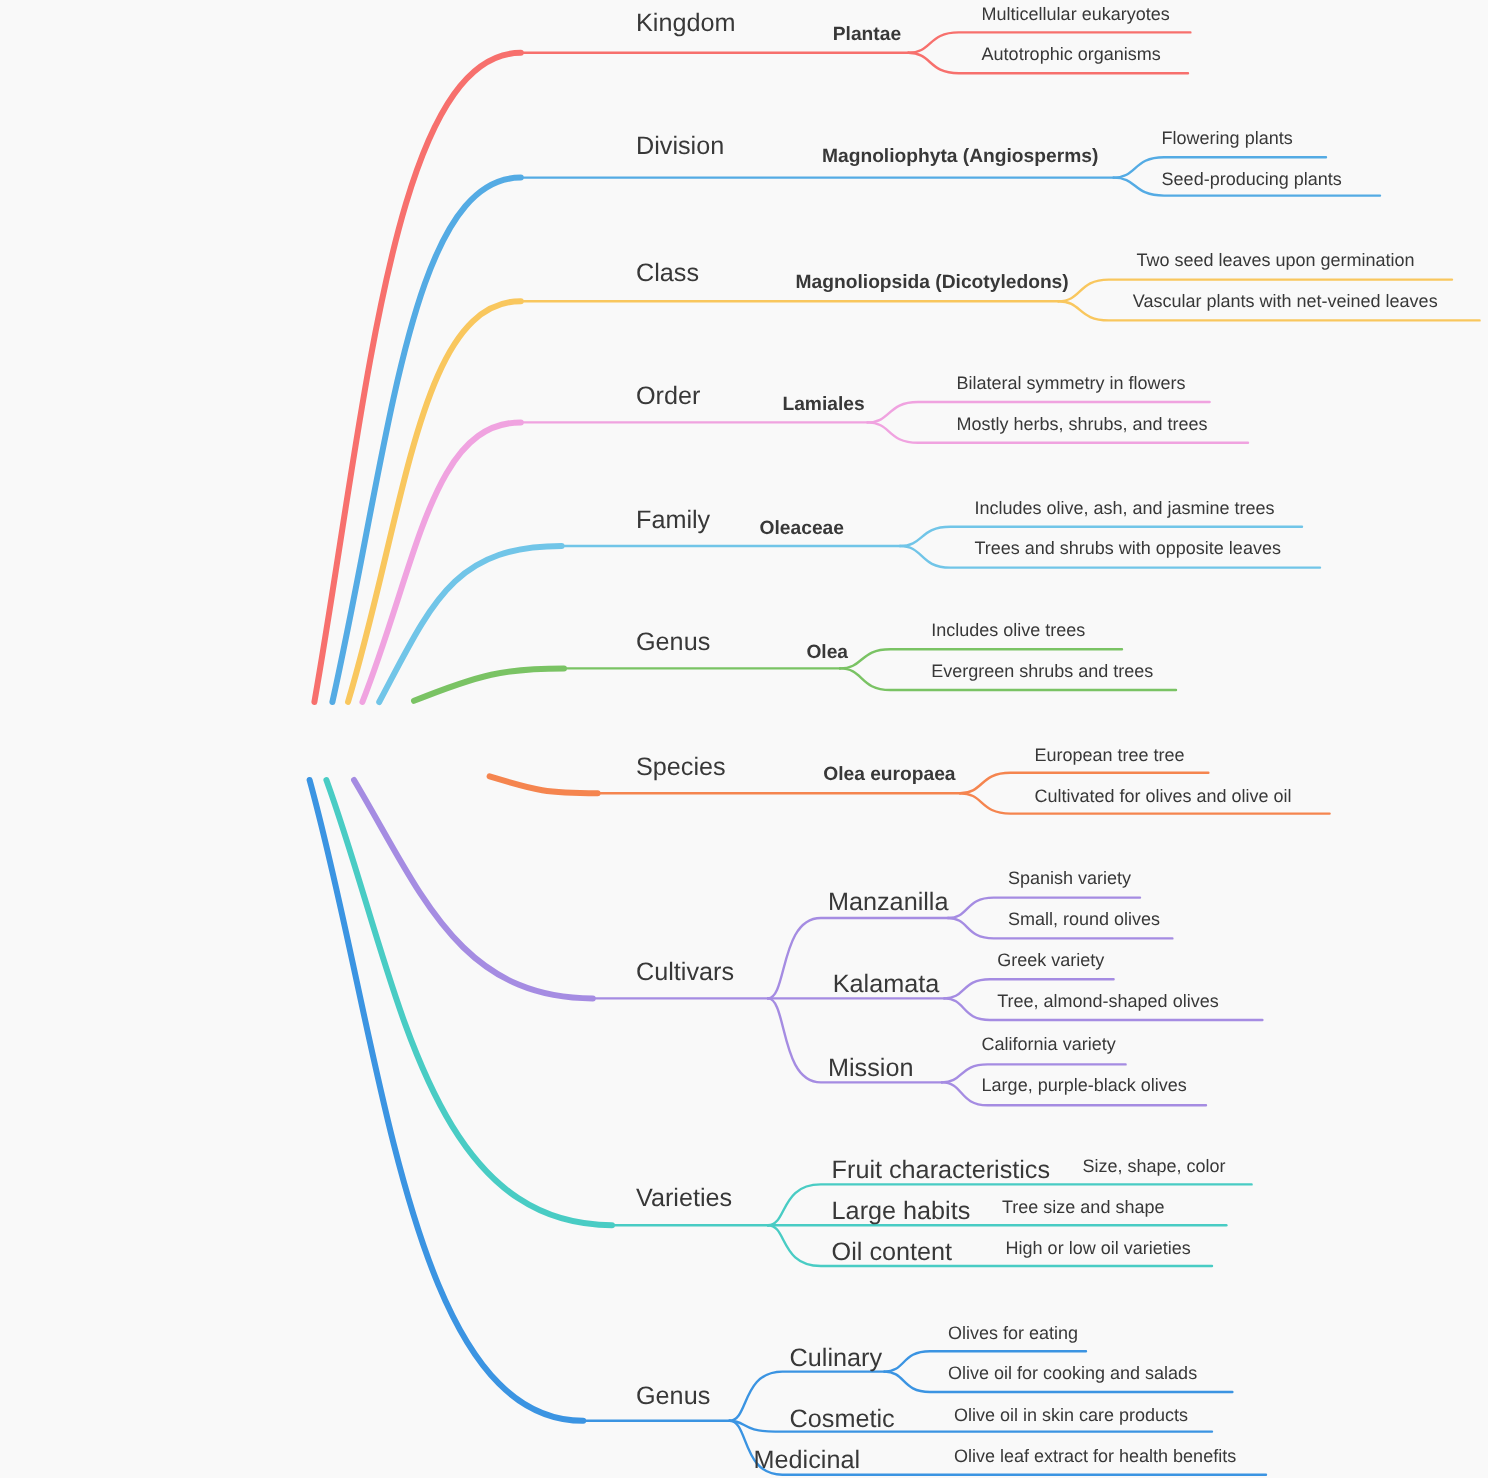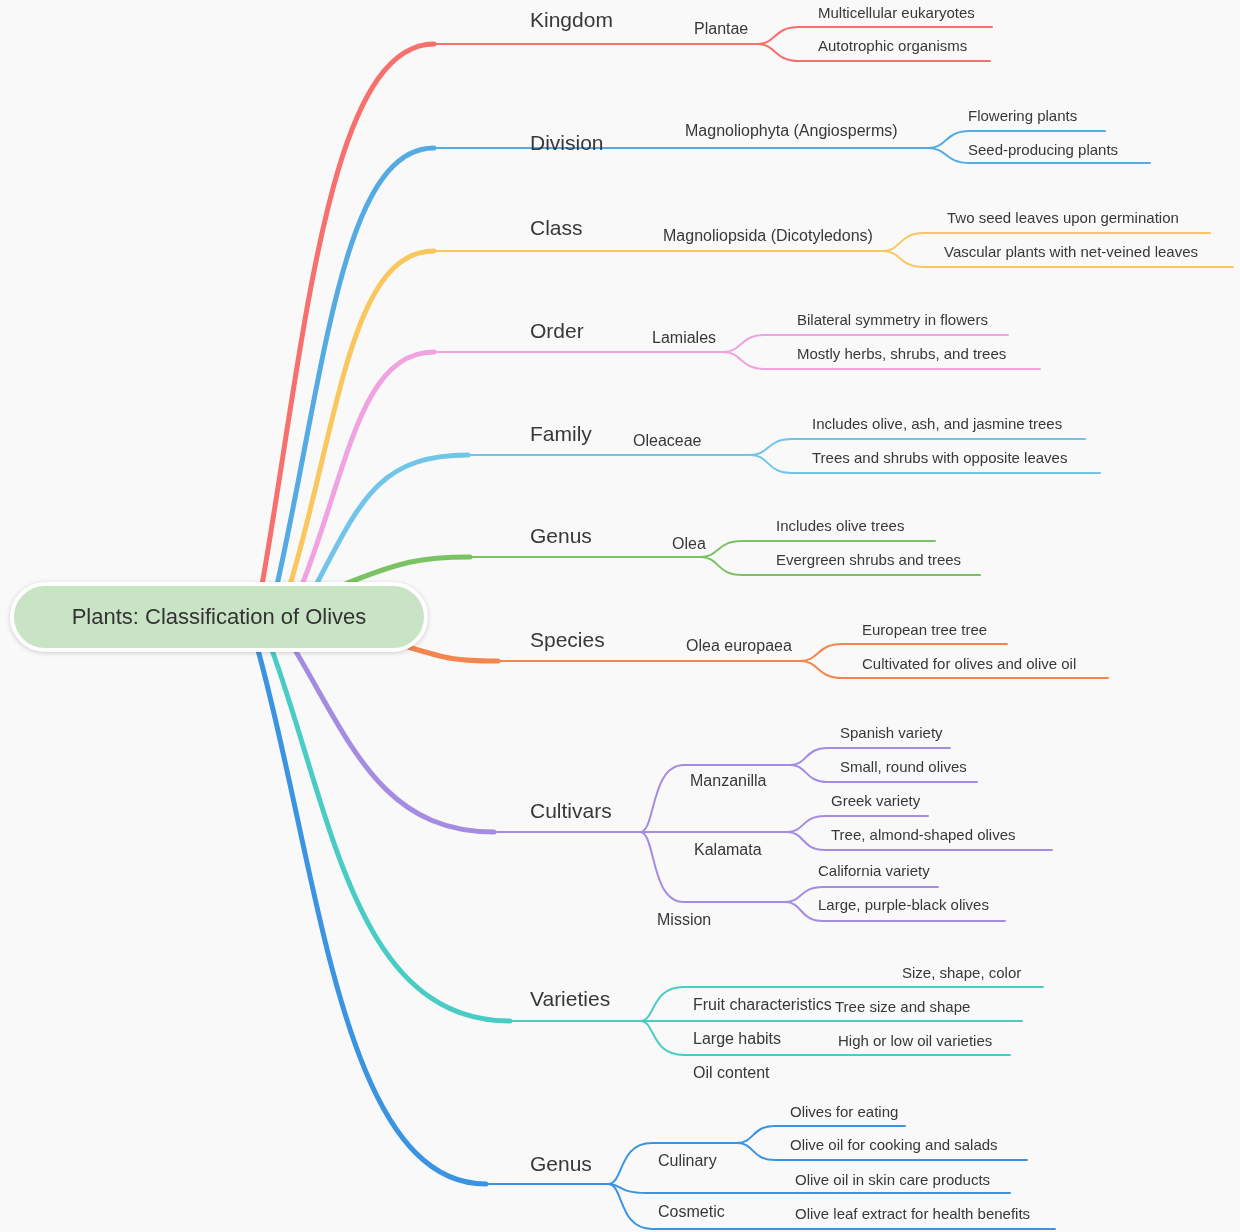--- a/index.html
+++ b/index.html
@@ -1,22 +1,22 @@
 <!DOCTYPE html>
 <html><head>
 <meta charset="utf-8">
 <style>
   html,body{margin:0;padding:0;background:#f9f9f9;}
   #canvas{position:relative;width:1240px;height:1232px;background:#f9f9f9;overflow:hidden;
           font-family:"Liberation Sans",sans-serif;color:#383838;}
   #edges{position:absolute;left:0;top:0;width:1240px;height:1232px;}
   .lbl{position:absolute;white-space:nowrap;color:#383838;line-height:1.15;}
   .l1{font-size:21px;text-align:center;}
-  .l2{font-size:16px;}
-  .mid{font-size:16px;margin-top:32px;}
+  .l2{font-size:16px;font-weight:bold;}
+  .mid{font-size:21px;}
   .leaf{font-size:15px;}
   .root-node{position:absolute;left:10px;top:582px;width:410px;height:62px;
              background:#c8e4c5;border:4px solid #ffffff;border-radius:35px;
              box-shadow:0 1px 5px rgba(0,0,0,0.18);
              display:flex;align-items:center;justify-content:center;
              font-size:22px;color:#333333;}
 </style>
 </head>
 <body>
 
@@ -99,26 +99,23 @@
     <path stroke-width="5" d="M258,650 C320,875 342,1184 486,1184"></path>
     <path d="M482,1184 H608"></path>
     <path d="M608,1184 C624,1184 618,1143 652,1143 H737"></path>
     <path d="M737,1143 C755,1143 751,1126 775,1126 H905"></path>
     <path d="M737,1143 C755,1143 751,1160 775,1160 H1027"></path>
     <path d="M608,1184 C622,1184 618,1193 646,1193 H1010"></path>
     <path d="M608,1184 C624,1184 618,1229 652,1229 H1055"></path>
   </g>
 </svg>
 
-<div class="root-node">
-  <span>Plants: Classification of Olives</span>
-</div>
 
 <div class="lbl l1" style="left:530px;top:8px">Kingdom</div>
-<div class="lbl l1" style="left:530px;top:131px">Division</div>
+<div class="lbl l1" style="left:530px;top:110px">Division</div>
 <div class="lbl l1" style="left:530px;top:216px">Class</div>
 <div class="lbl l1" style="left:530px;top:319px">Order</div>
 <div class="lbl l1" style="left:530px;top:422px">Family</div>
 <div class="lbl l1" style="left:530px;top:524px">Genus</div>
 <div class="lbl l1" style="left:530px;top:628px">Species</div>
 <div class="lbl l1" style="left:530px;top:799px">Cultivars</div>
 <div class="lbl l1" style="left:530px;top:987px">Varieties</div>
 <div class="lbl l1" style="left:530px;top:1152px">Genus</div>
 
 <div class="lbl l2" style="left:694px;top:20px">Plantae</div>
@@ -149,21 +146,21 @@
 
 <div class="lbl leaf" style="left:862px;top:621px">European tree tree</div>
 <div class="lbl leaf" style="left:862px;top:655px">Cultivated for olives and olive oil</div>
 
 <div class="lbl mid" style="left:690px;top:740px">Manzanilla</div>
 <div class="lbl leaf" style="left:840px;top:724px">Spanish variety</div>
 <div class="lbl leaf" style="left:840px;top:758px">Small, round olives</div>
 <div class="lbl mid" style="left:694px;top:809px">Kalamata</div>
 <div class="lbl leaf" style="left:831px;top:792px">Greek variety</div>
 <div class="lbl leaf" style="left:831px;top:826px">Tree, almond-shaped olives</div>
-<div class="lbl mid" style="left:657px;top:879px">Mission</div>
+<div class="lbl mid" style="left:690px;top:879px">Mission</div>
 <div class="lbl leaf" style="left:818px;top:862px">California variety</div>
 <div class="lbl leaf" style="left:818px;top:896px">Large, purple-black olives</div>
 
 <div class="lbl mid" style="left:693px;top:964px">Fruit characteristics</div>
 <div class="lbl leaf" style="left:902px;top:964px">Size, shape, color</div>
 <div class="lbl mid" style="left:693px;top:998px">Large habits</div>
 <div class="lbl leaf" style="left:835px;top:998px">Tree size and shape</div>
 <div class="lbl mid" style="left:693px;top:1032px">Oil content</div>
 <div class="lbl leaf" style="left:838px;top:1032px">High or low oil varieties</div>
 

